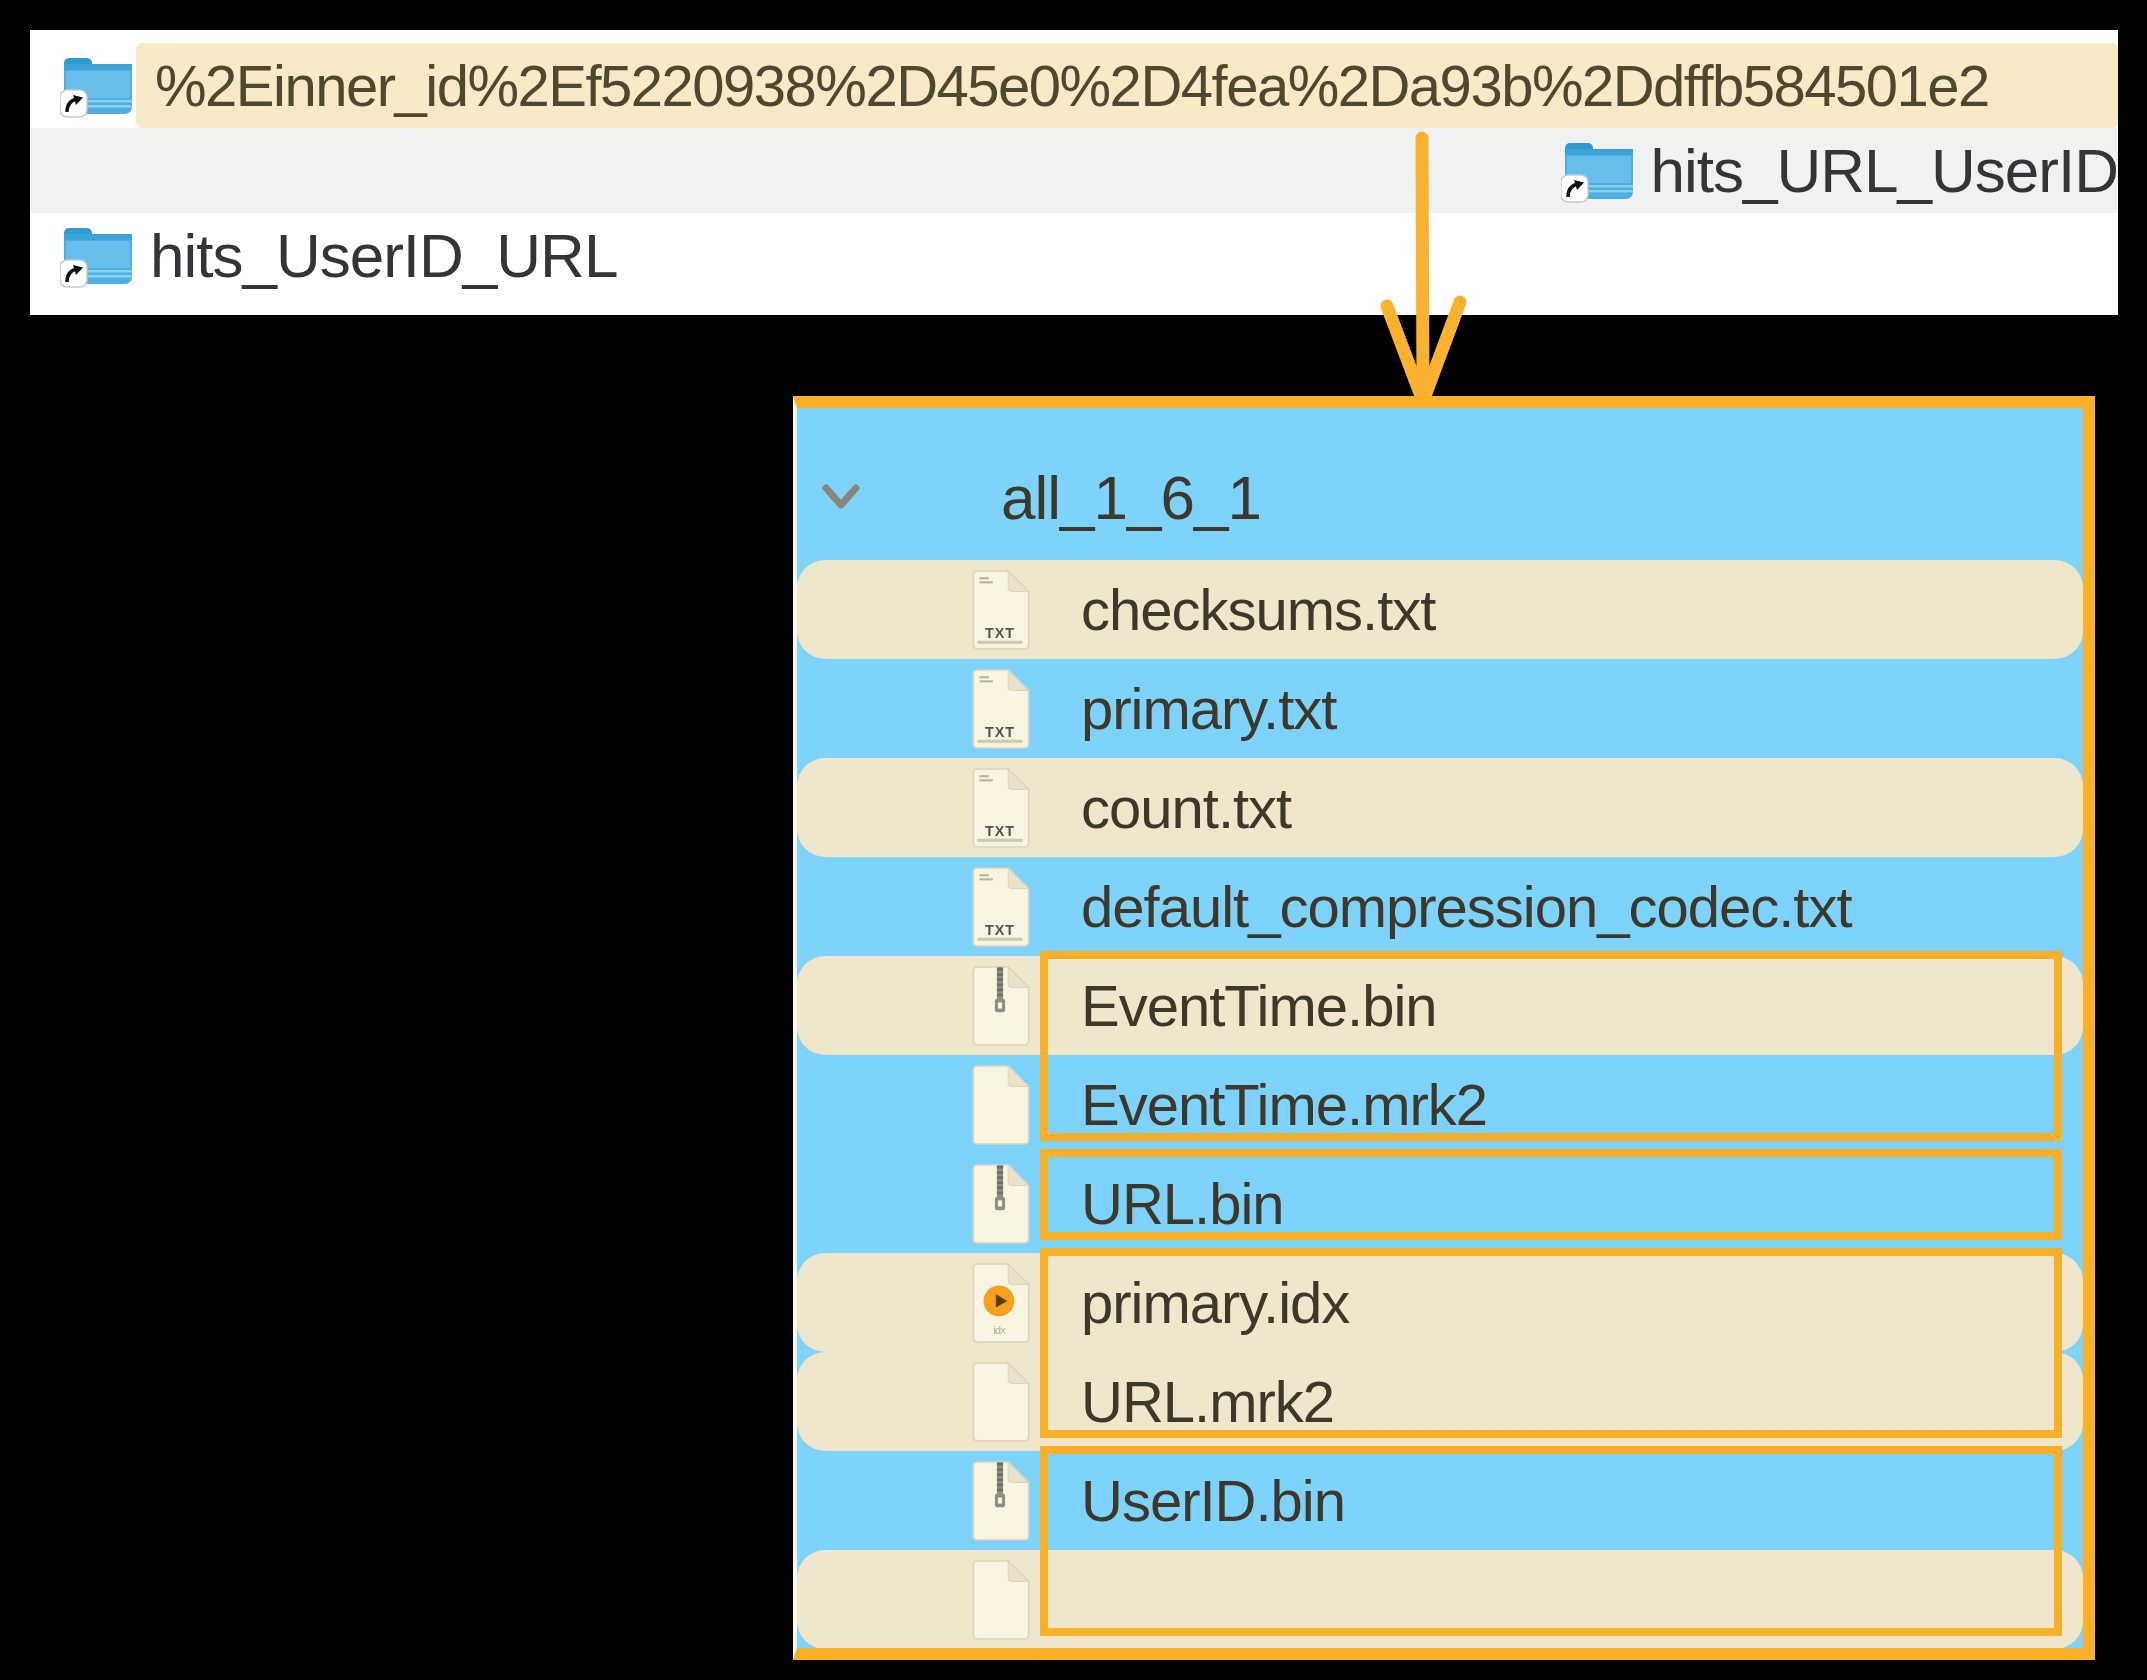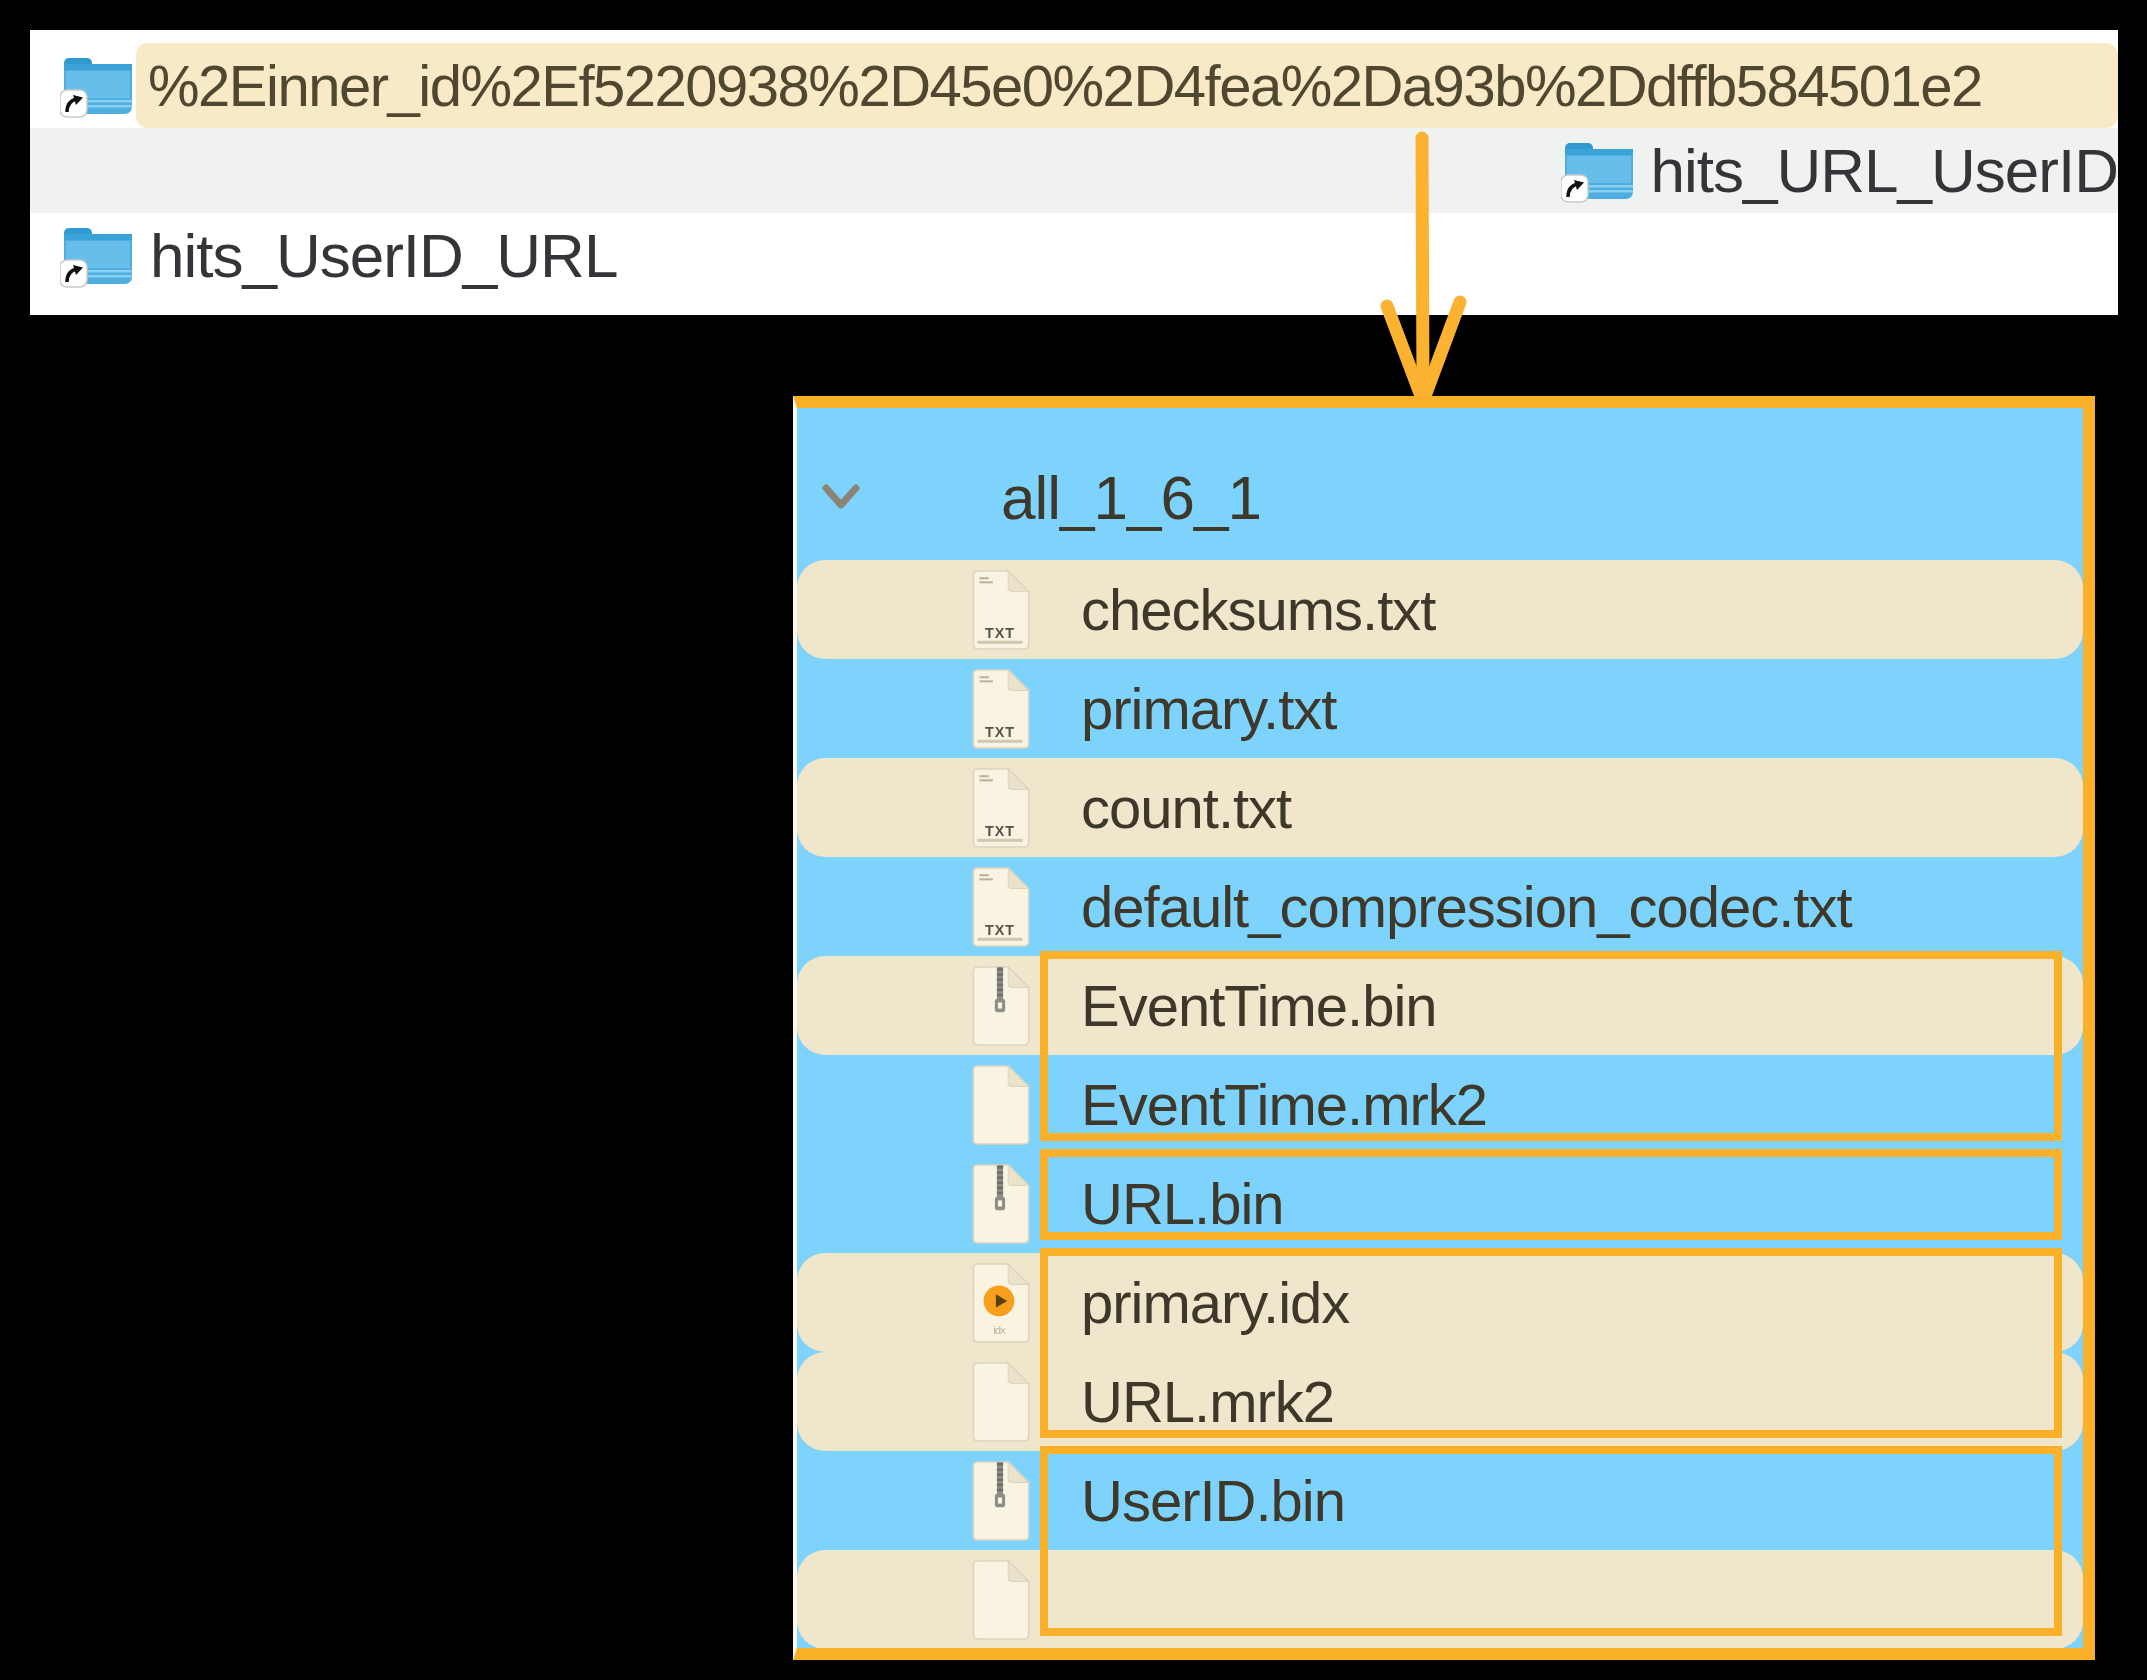--- a/index.html
+++ b/index.html
@@ -13,21 +13,21 @@
   .finder-window{
     position:absolute;left:30px;top:30px;width:2088px;height:285px;
     background:#fff;padding-top:13px;
   }
   .fl-row{position:relative;display:flex;align-items:center;height:85px;width:100%;}
   .fl-row.gray{background:#F0F2F1;justify-content:flex-end;}
   .fl-icon{flex:0 0 auto;margin-left:30px;width:76px;height:64px;display:flex;align-items:center;justify-content:center;}
   .fl-text{font-size:62px;color:#333538;white-space:nowrap;margin-left:14px;}
   .fl-chip{
     flex:1;align-self:stretch;display:flex;align-items:center;
-    margin-left:0;background:#F8E9C7;border-radius:12px;padding-left:12px;
+    margin-left:0;background:#F8E9C7;border-radius:6px;padding-left:19px;
     font-size:58px;color:#4F4730;letter-spacing:-1.5px;white-space:nowrap;overflow:hidden;
   }
 
   
   .arrow-overlay{position:absolute;left:0;top:0;width:2147px;height:1680px;pointer-events:none;}
 
   
   .part-panel{
     position:absolute;left:793px;top:396px;width:1302px;height:1264px;
     background:#7dd3fc;

